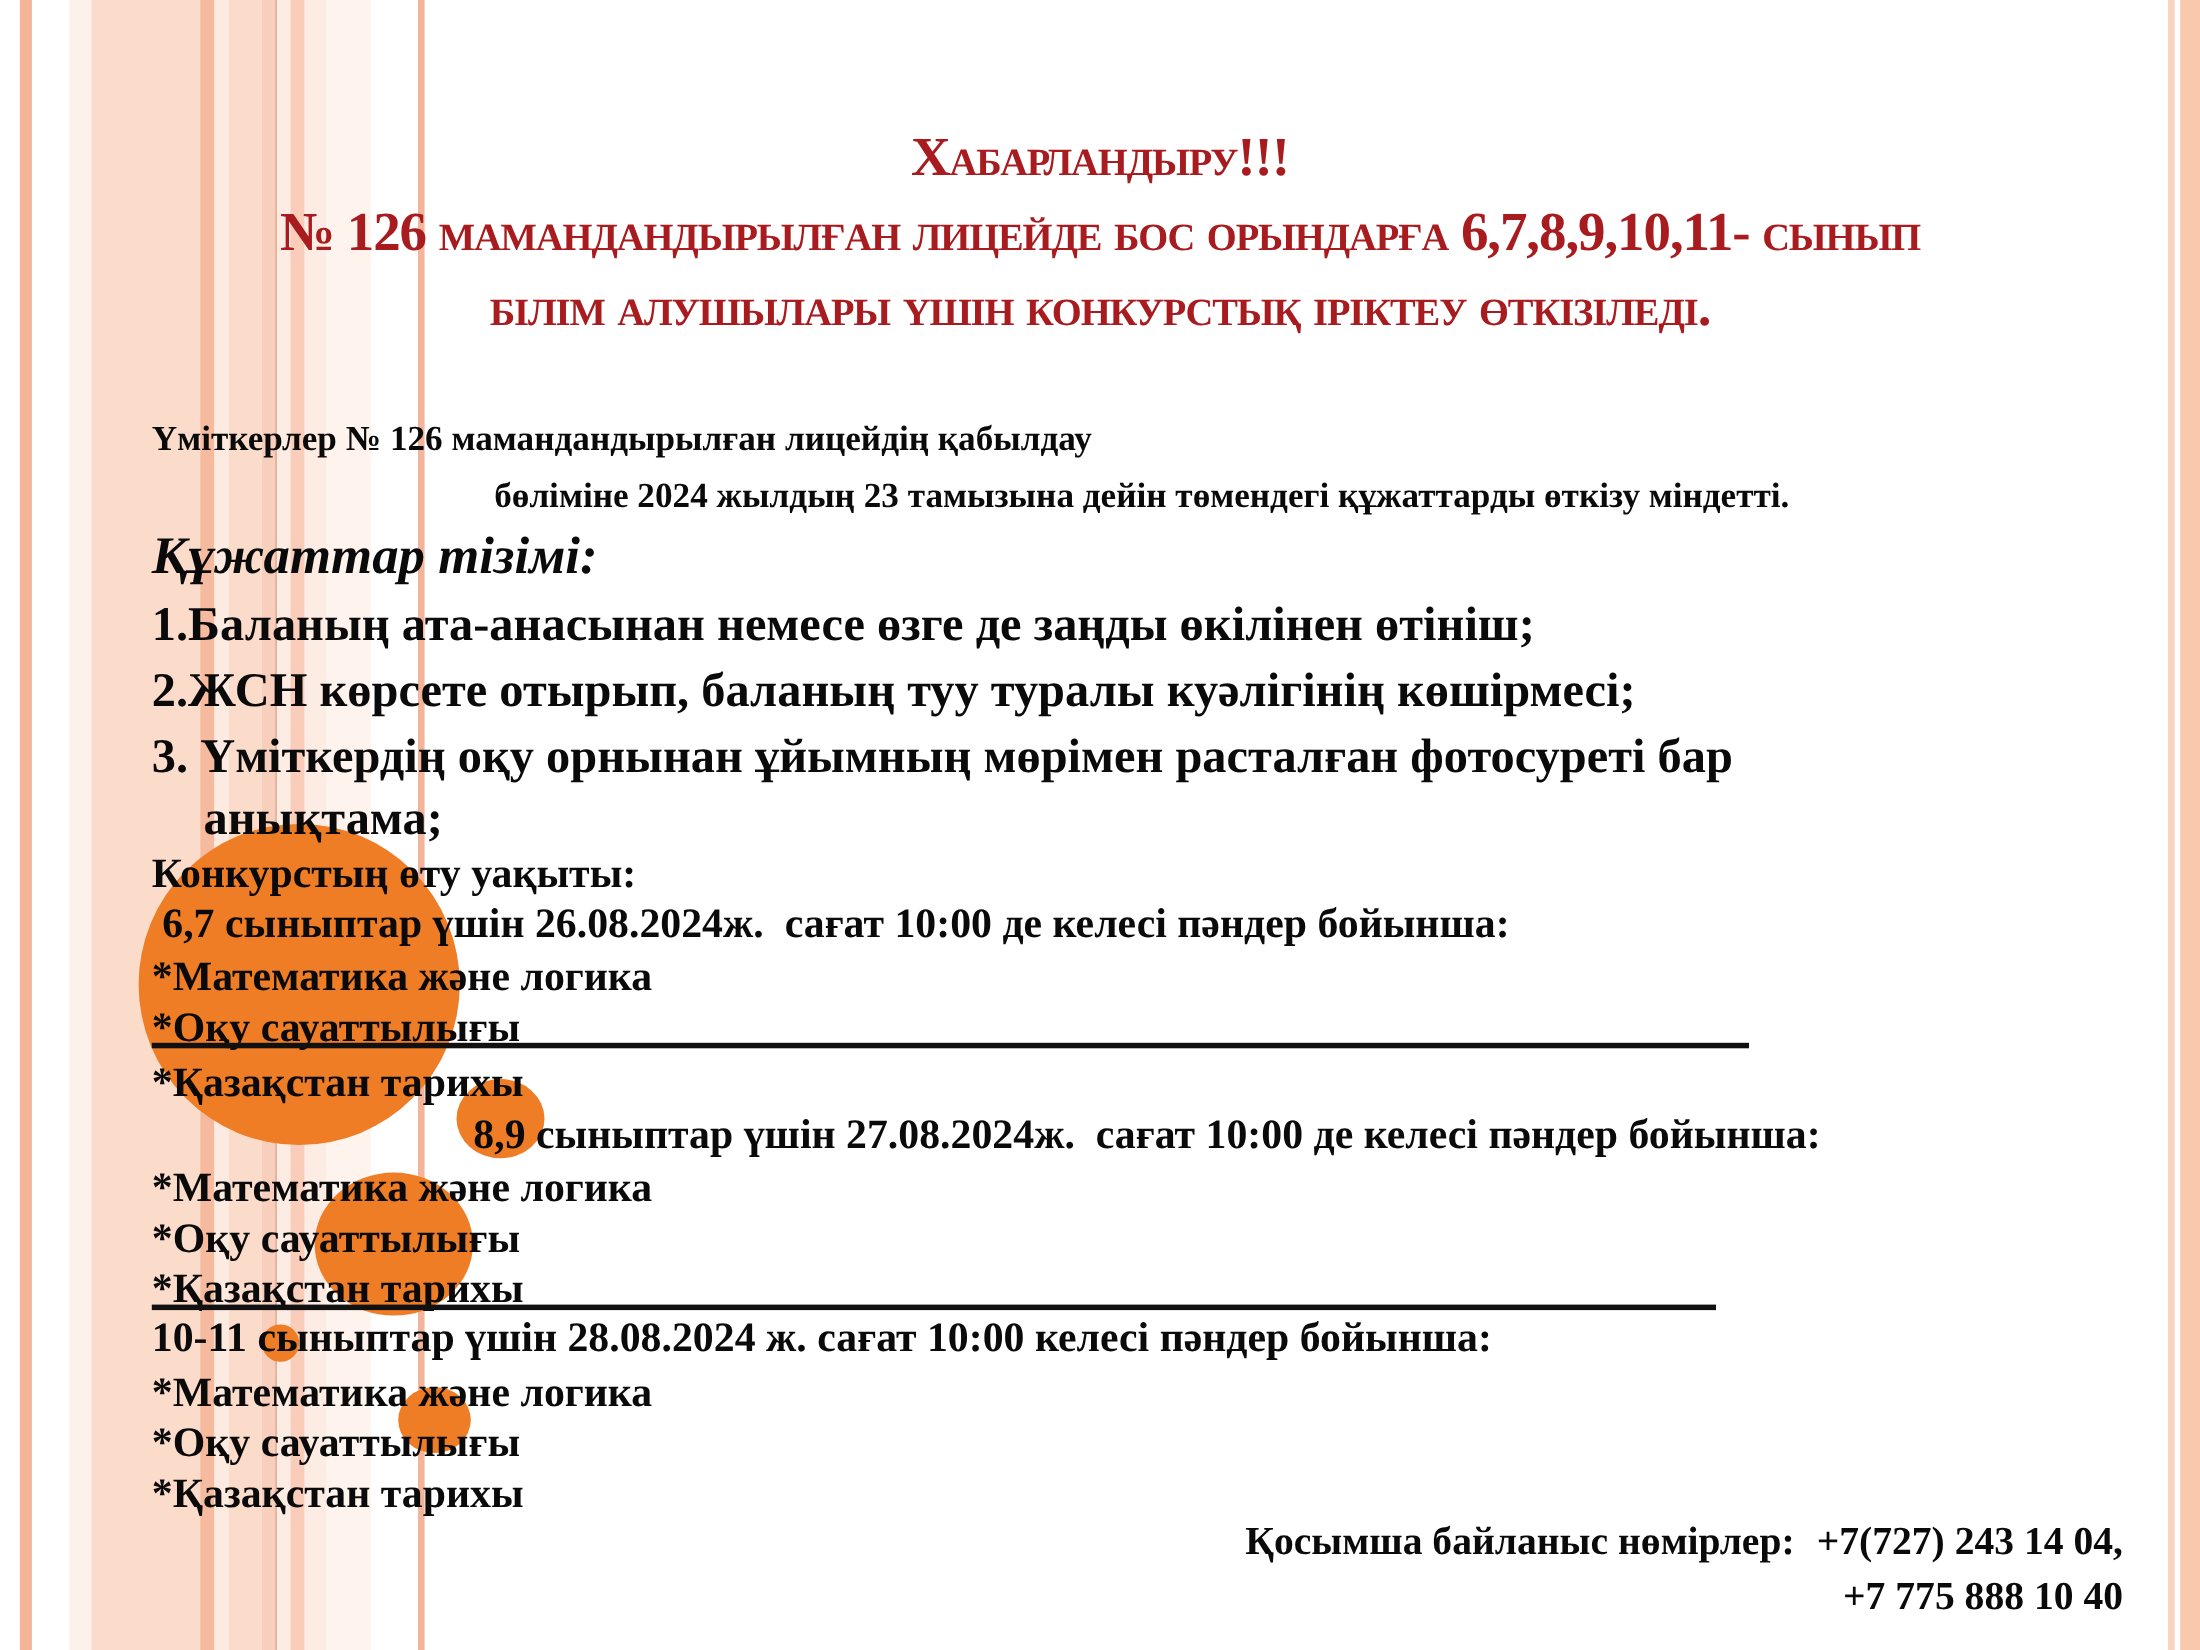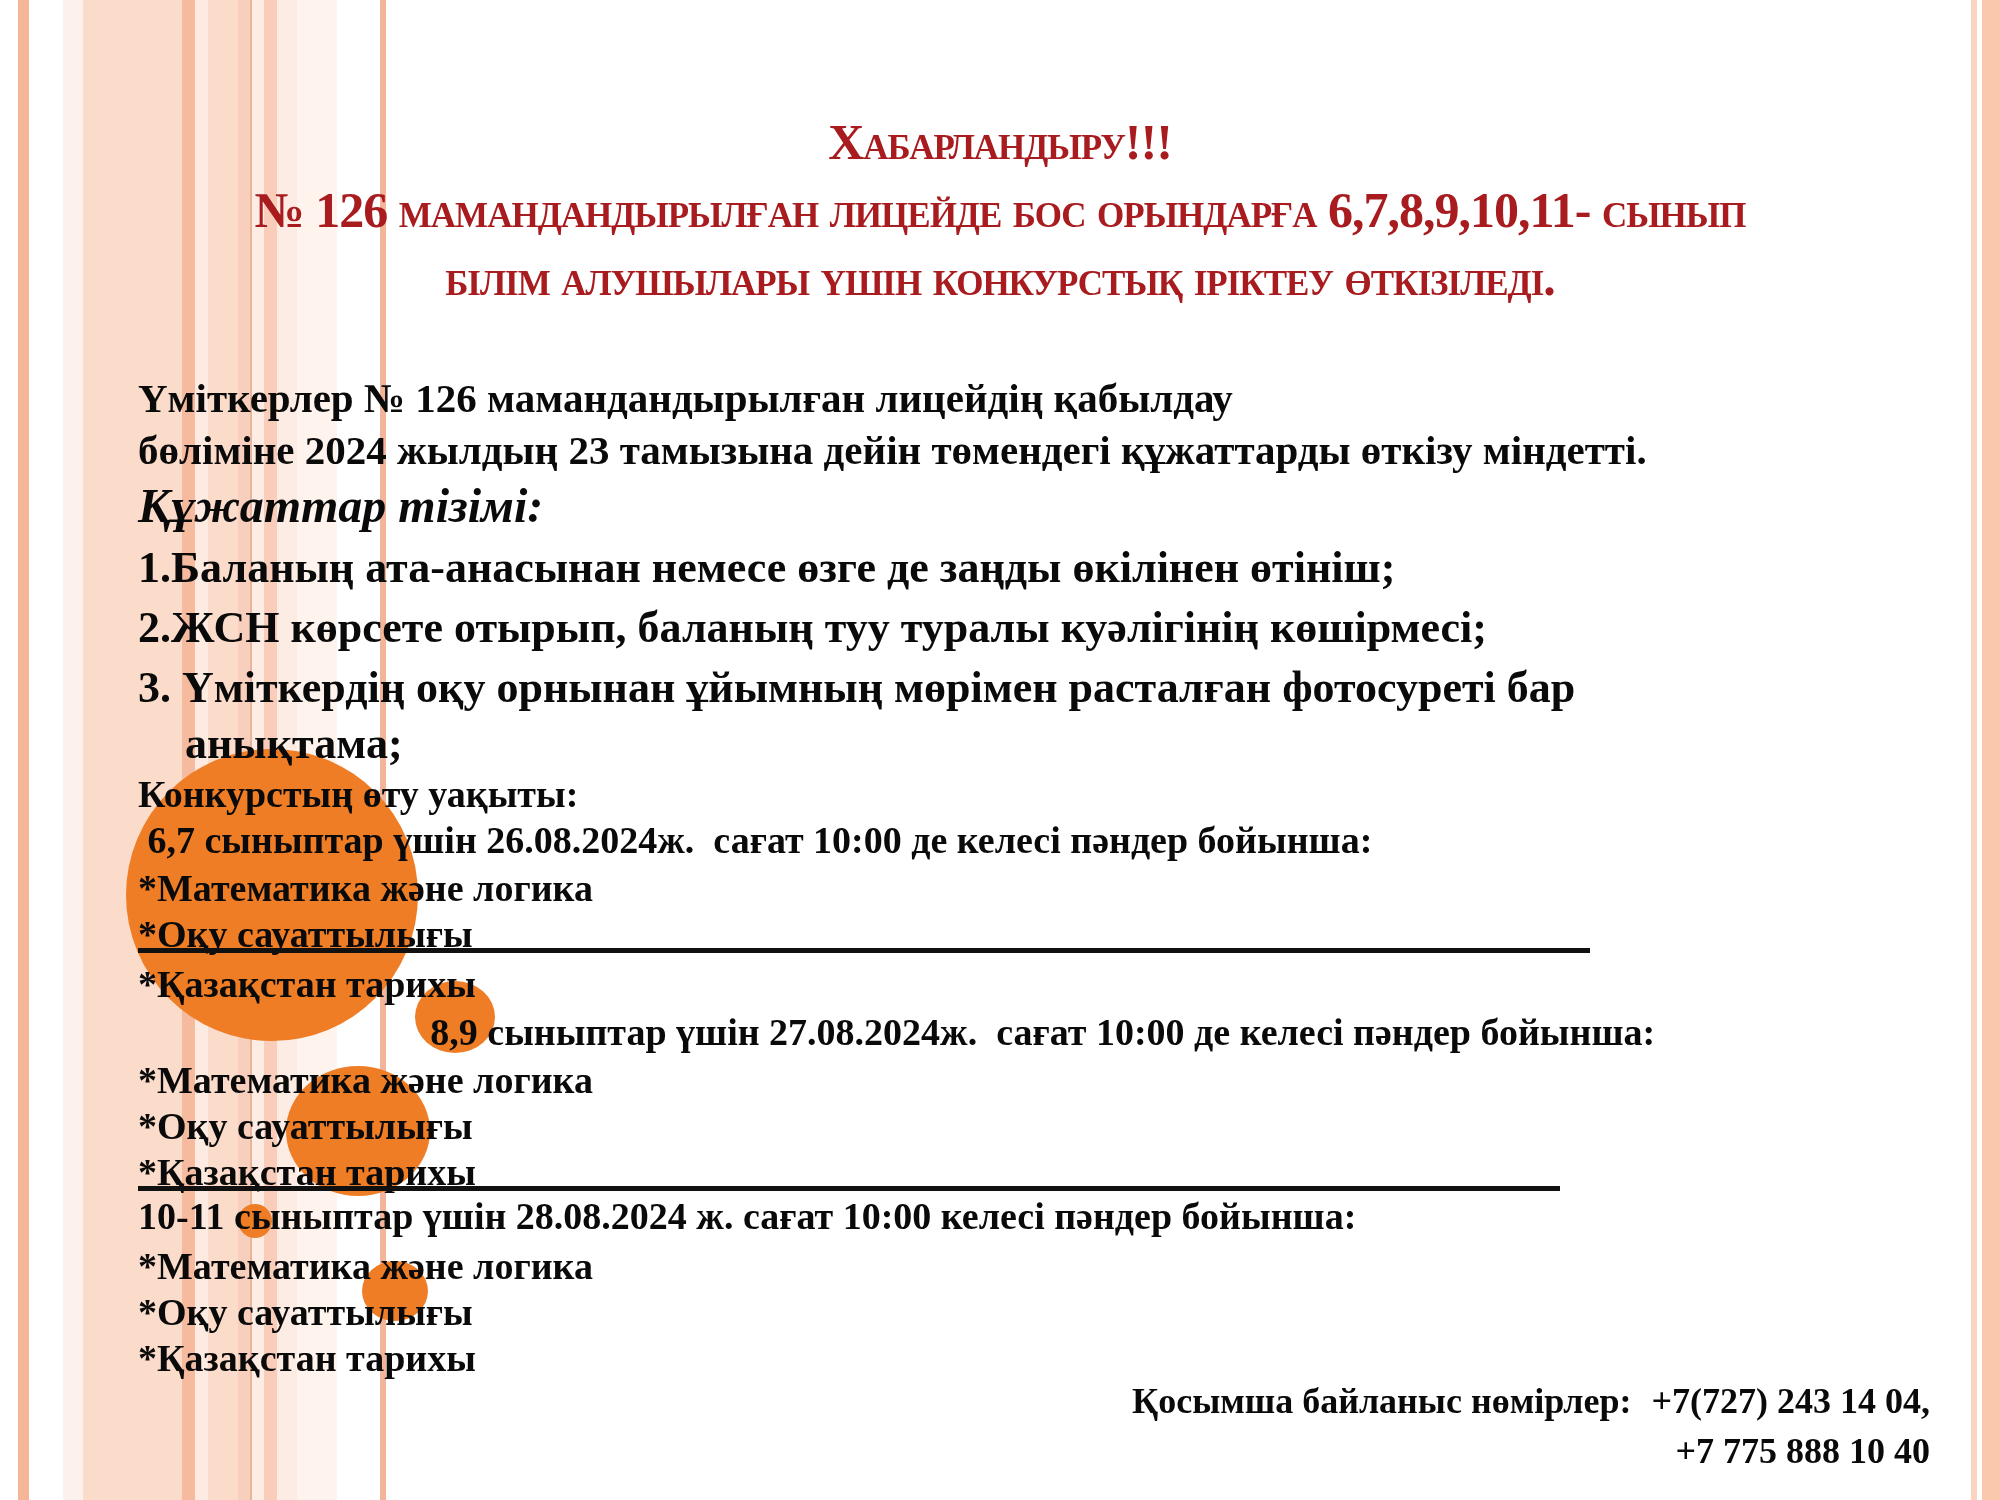--- a/index.html
+++ b/index.html
@@ -30,21 +30,21 @@
   .c-mid   {left:286px;top:1066px;width:144px;height:130px;}
   .c-tiny  {left:238px;top:1204px;width:34px; height:34px;}
   .c-bottom{left:362px;top:1261px;width:66px; height:60px;}
   
   .title{position:absolute;left:70px;top:108px;width:1860px;text-align:center;z-index:2;
          color:#a81b1f;font-weight:bold;font-variant:small-caps;
          font-size:50px;line-height:68px;letter-spacing:-1px;}
   
   .ln{position:absolute;left:138px;width:1800px;z-index:2;color:#0a0a0a;font-weight:bold;
       white-space:pre-wrap;}
-  .para{font-size:41px;line-height:52px;}
+  .para{font-size:32px;line-height:52px;}
   .docitem{font-size:44px;line-height:56px;}
   .docheading{font-size:48px;line-height:52px;font-style:italic;}
   .small{font-size:38px;line-height:44px;}
   .contact{font-size:36px;line-height:46px;width:1792px;text-align:right;}
   .indent{left:185px;}
   .sp{display:inline-block;width:20px;}
   
   .rule{position:absolute;left:138px;height:5px;background:#111111;z-index:3;}
   .rule1{top:948px;width:1452px;}
   .rule2{top:1186px;width:1422px;}
@@ -76,21 +76,21 @@
   <div class="circle c-tiny"></div>
   <div class="circle c-bottom"></div>
 
   <div class="title">
     <div>Хабарландыру!!!</div>
     <div>№ 126 мамандандырылған лицейде бос орындарға 6,7,8,9,10,11- сынып</div>
     <div>білім алушылары үшін конкурстық іріктеу өткізіледі.</div>
   </div>
 
   <div class="ln para" style="top:372px;">Үміткерлер № 126 мамандандырылған лицейдің қабылдау</div>
-  <div class="ln para" style="top:424px;">бөліміне 2024 жылдың 23 тамызына дейін төмендегі құжаттарды өткізу міндетті.</div>
+  <div class="ln para" style="top:424px;text-align:center;">бөліміне 2024 жылдың 23 тамызына дейін төмендегі құжаттарды өткізу міндетті.</div>
 
   <div class="ln docheading" style="top:480px;">Құжаттар тізімі:</div>
   <div class="ln docitem" style="top:540px;">1.Баланың ата-анасынан немесе өзге де заңды өкілінен өтініш;</div>
   <div class="ln docitem" style="top:600px;">2.ЖСН көрсете отырып, баланың туу туралы куәлігінің көшірмесі;</div>
   <div class="ln docitem" style="top:660px;">3. Үміткердің оқу орнынан ұйымның мөрімен расталған фотосуреті бар</div>
   <div class="ln small" style="top:772px;">Конкурстың өту уақыты:</div>
 
   <div class="ln docitem indent" style="top:716px;">анықтама;</div>
 
   <div class="ln small" style="top:818px;"> 6,7 сыныптар үшін 26.08.2024ж.  сағат 10:00 де келесі пәндер бойынша:</div>

